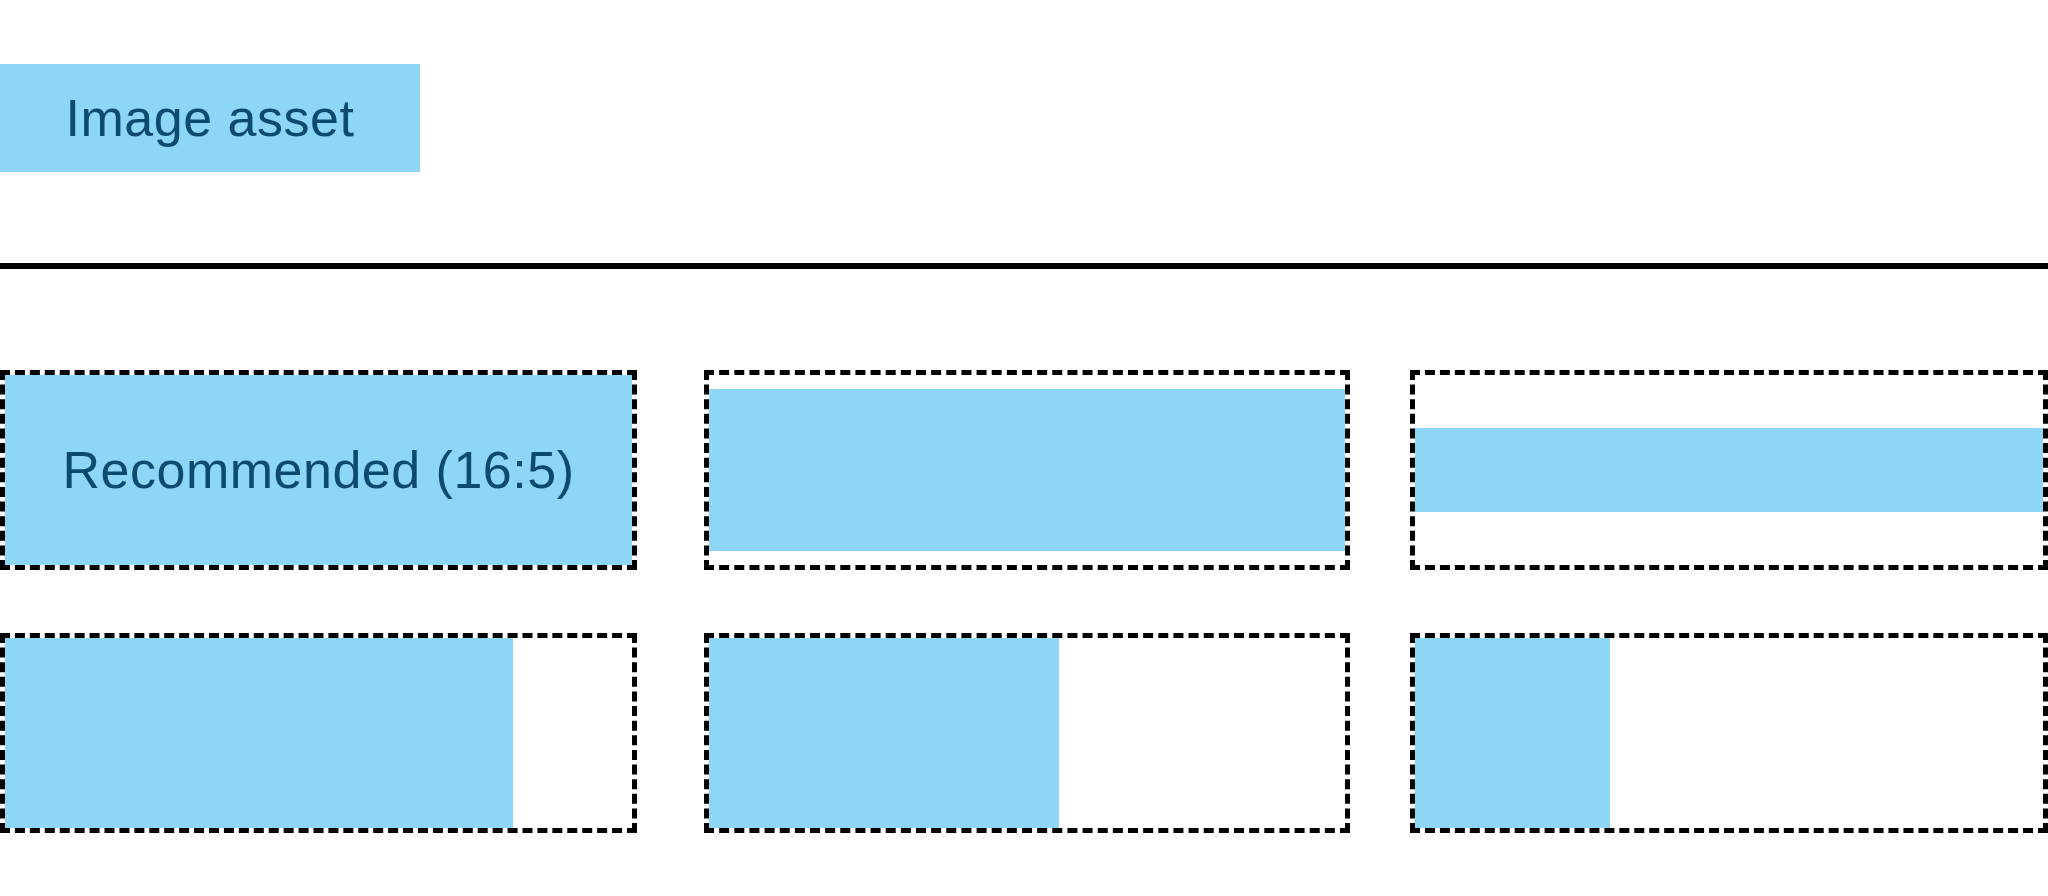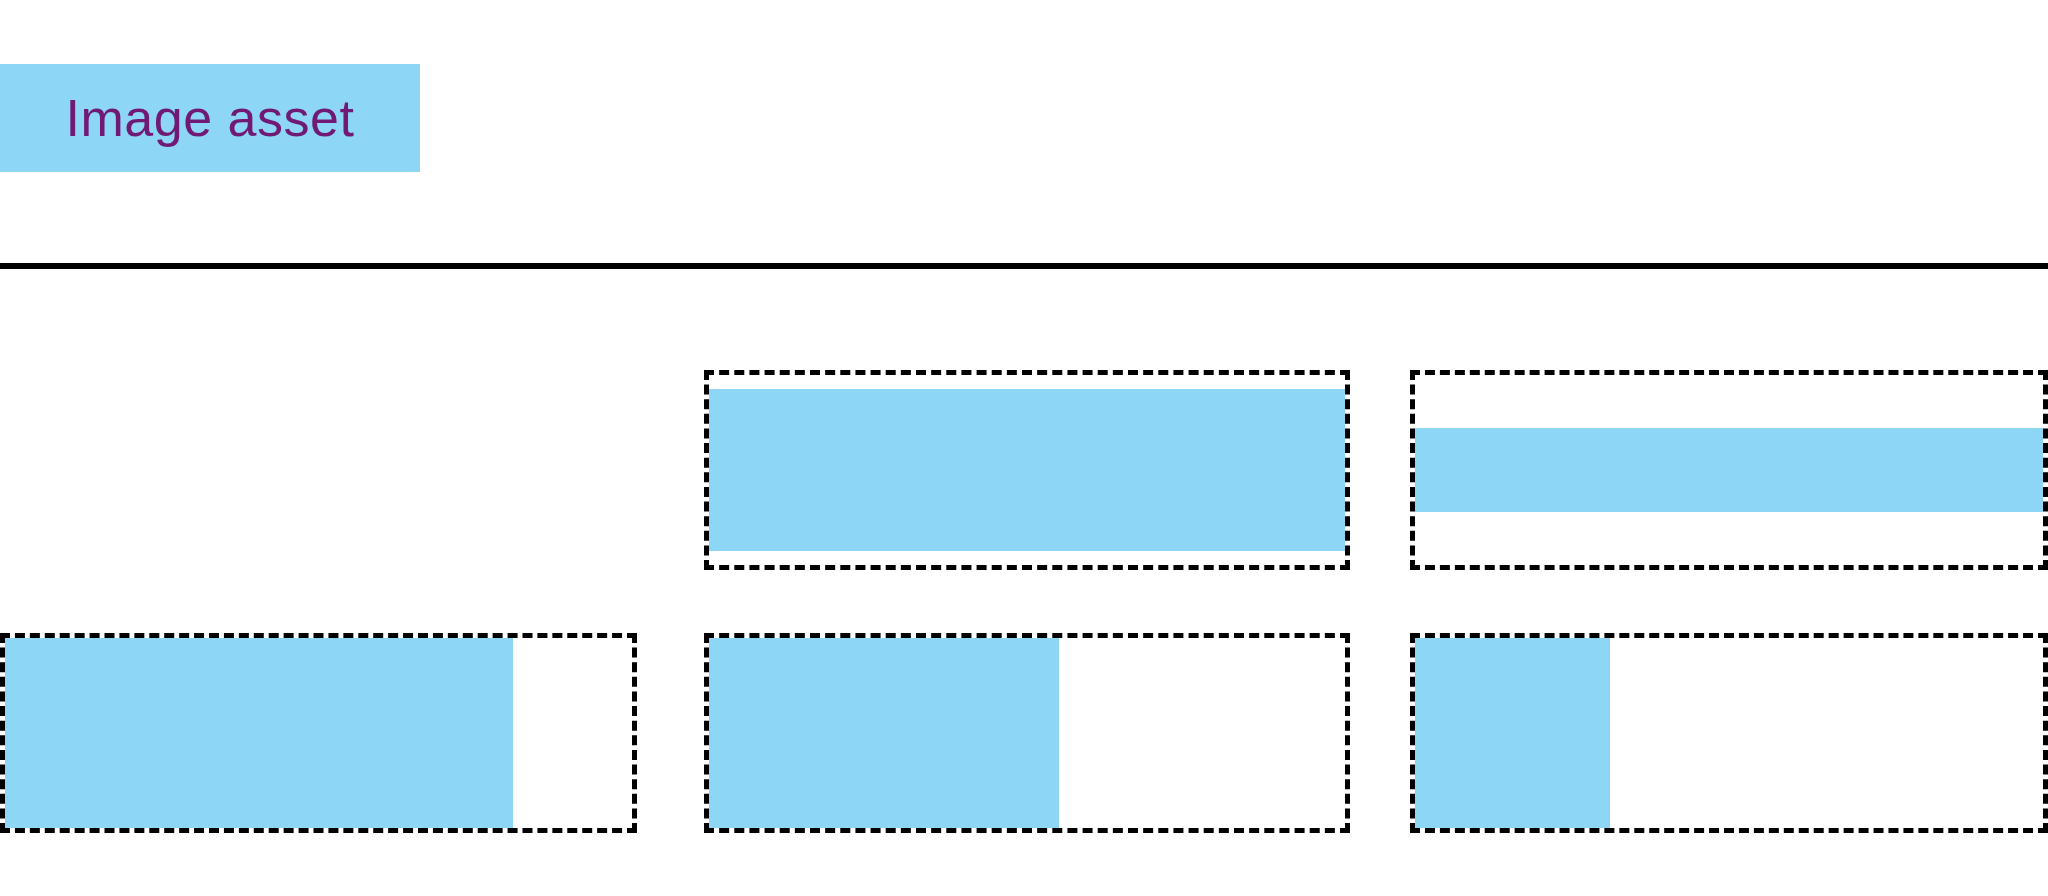--- a/index.html
+++ b/index.html
@@ -14,21 +14,21 @@
     background: #ffffff;
     overflow: hidden;
     font-family: "Liberation Sans", sans-serif;
     color: #000000;
   }
   .label {
     font-size: 52px;
     font-weight: 500;
     letter-spacing: 0.5px;
     white-space: nowrap;
-    color: #701a75;
+    color: #0c4a6e;
   }
 
   
   .legend-swatch {
     position: absolute;
     left: 0; top: 64px;
     width: 420px; height: 108px;
     background: var(--asset-blue, #8ED6F5);
     display: flex; align-items: center; justify-content: center;
   }
@@ -77,20 +77,25 @@
 <body>
 
 <div id="canvas">
 
   <div class="legend-swatch">
     <span class="label">Image asset</span>
   </div>
 
   <div class="divider"></div>
 
+  <div class="demo-box row-1 col-1 fit-center-v">
+    <div class="asset-fill" style="width: 100%; height: 100%;">
+      <span class="label">Recommended (16:5)</span>
+    </div>
+  </div>
 
   <div class="demo-box row-1 col-2 fit-center-v">
     <div class="asset-fill" style="width: 100%; height: 85%;"></div>
   </div>
 
   <div class="demo-box row-1 col-3 fit-center-v">
     <div class="asset-fill" style="width: 100%; height: 44%;"></div>
   </div>
 
   <div class="demo-box row-2 col-1 fit-left">

